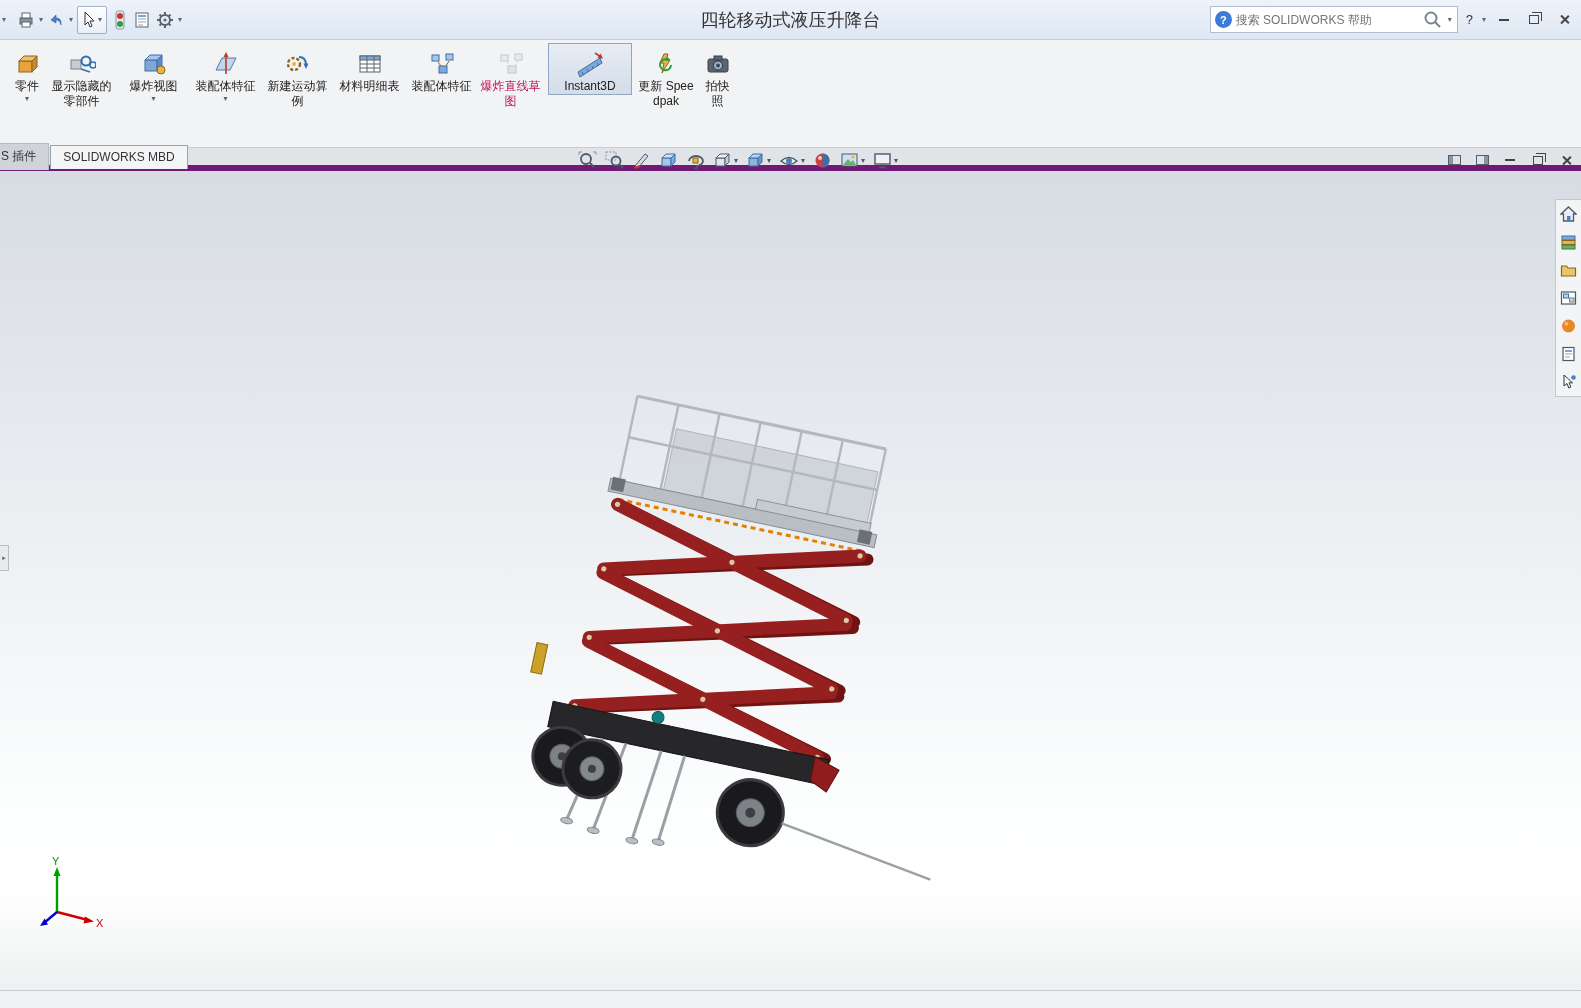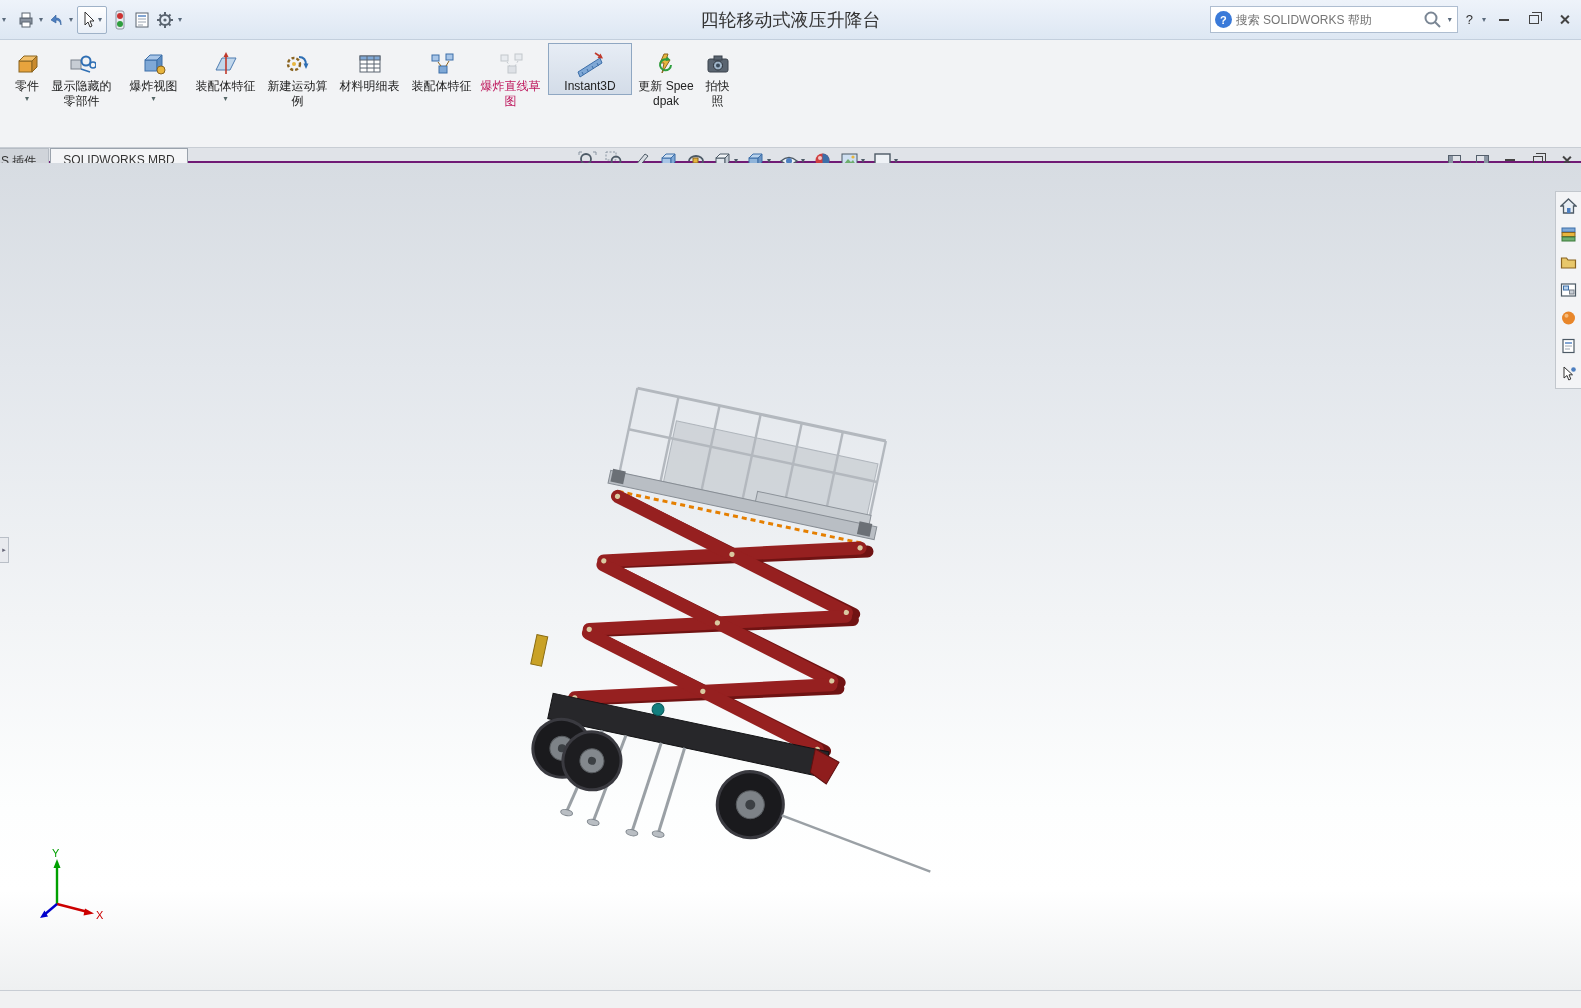--- a/index.html
+++ b/index.html
@@ -34,21 +34,21 @@
   .rlabel{line-height:15px;color:#222;word-break:break-all;padding:0 1px}
   .rcaret{font-size:8px;color:#566;margin-top:auto;padding-bottom:2px}
   .rbtn.cutoff{width:34px;margin-left:-6px;overflow:hidden}
   .rbtn.disabled .rlabel{color:#be185d}
   .rbtn.active{background:linear-gradient(#e7edf5,#d3dce8);border:1px solid #8fa7c2;width:84px;justify-content:flex-start}
   .rbtn.w62{width:62px}
   .rbtn.w50{width:35px}
   .rsep{width:1px;background:#d9dce0;margin:8px 1px;flex:0 0 auto}
 
   
-  .tabrow{position:relative;height:15px;background:#e0e3e8;border-bottom:2px solid #701a75;display:flex;align-items:flex-start;flex:0 0 auto}
+  .tabrow{position:relative;height:23px;background:#e0e3e8;border-bottom:6px solid #701a75;display:flex;align-items:center;flex:0 0 auto}
   .tab{padding:4px 12px 5px 12px;font-size:12px;color:#333;background:#d0d4da;border:1px solid #b6bcc4;border-bottom:none;margin-right:1px;white-space:nowrap}
   .tab.cutoff{margin-left:-12px}
   .tab.active{background:#f4f5f7;border-color:#9aa2ac}
   .headsup{position:absolute;left:575px;top:1px;display:flex;align-items:center;gap:2px}
   .hbtn{display:flex;align-items:center;height:23px;padding:0 3px;border-radius:2px}
   .hcaret{font-size:8px;color:#4d5a66;margin-left:2px}
   .docctrl{position:absolute;right:6px;top:3px;display:flex;align-items:center;gap:10px}
   .docbtn{display:flex;align-items:center;justify-content:center;width:18px;height:18px}
   .pane-glyph{width:13px;height:10px;border:1px solid #55606c;position:relative}
   .pane-glyph.left::before{content:"";position:absolute;left:0;top:0;width:4px;height:8px;background:#8a95a2}

